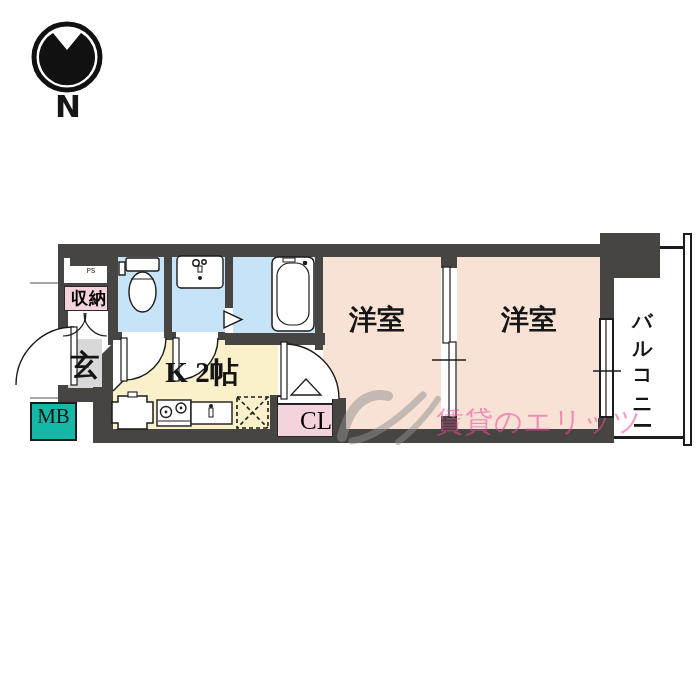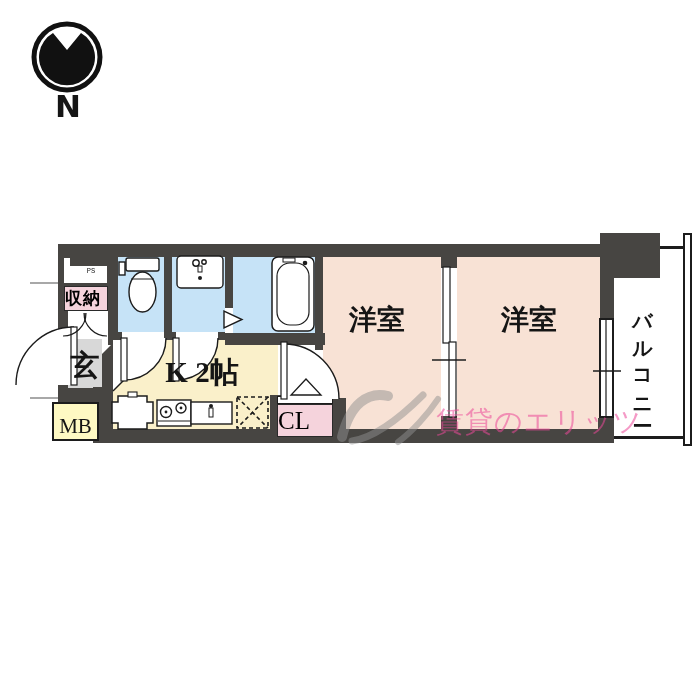--- a/index.html
+++ b/index.html
@@ -4,21 +4,21 @@
 <style>
   html,body{margin:0;padding:0;background:#ffffff;}
   #stage{position:relative;width:700px;height:700px;background:#ffffff;overflow:hidden;
          font-family:"Liberation Serif","DejaVu Serif",serif;}
   .abs{position:absolute;}
   .w{position:absolute;background:#474542;}
   .fill{position:absolute;}
   .lbl{position:absolute;color:#151515;text-align:center;}
   svg{display:block;}
   .pinkbox{background:#f5d3dc;border:1px solid #2a2a2a;box-sizing:border-box;
-           display:flex;align-items:center;justify-content:flex-start;}
+           display:flex;align-items:center;justify-content:flex-end;}
   .overlay-svg{position:absolute;left:0;top:0;pointer-events:none;}
 </style>
 </head>
 <body>
 
 <div id="stage">
 
   <div class="abs" style="left:24px;top:14px;width:88px;height:84px;">
     <svg width="88" height="84" viewBox="0 0 88 84">
       <circle cx="43" cy="43" r="33" fill="#ffffff" stroke="#111111" stroke-width="5"></circle>
@@ -66,21 +66,21 @@
 
   <div class="fill" style="left:683px;top:233px;width:9px;height:213px;background:#ffffff;border:2px solid #1c1c1c;box-sizing:border-box;"></div>
   <div class="fill" style="left:660px;top:246px;width:24px;height:3px;background:#1c1c1c;"></div>
   <div class="fill" style="left:614px;top:436px;width:70px;height:3px;background:#1c1c1c;"></div>
 
   <div class="fill" style="left:30px;top:282px;width:28px;height:2px;background:#a8a8a8;"></div>
   <div class="fill" style="left:30px;top:397px;width:28px;height:2px;background:#a8a8a8;"></div>
 
   <div class="fill" style="left:599px;top:318px;width:15px;height:100px;background:#ffffff;border:2px solid #1c1c1c;box-sizing:border-box;"></div>
 
-  <div class="fill" style="left:52px;top:402px;width:47px;height:39px;background:#fef9c3;border:2px solid #1c1c1c;box-sizing:border-box;display:flex;align-items:flex-end;justify-content:center;">
+  <div class="fill" style="left:30px;top:402px;width:47px;height:39px;background:#14b8a6;border:2px solid #1c1c1c;box-sizing:border-box;display:flex;align-items:flex-start;justify-content:center;">
     <span class="lbl" style="position:static;font-size:21px;">MB</span>
   </div>
 
   <div class="fill" style="left:277px;top:396px;width:56px;height:8px;background:#ffffff;border:1px solid #1c1c1c;box-sizing:border-box;"></div>
   <div class="pinkbox abs" style="left:277px;top:404px;width:56px;height:33px;">
     <span style="font-size:25px;font-weight:400;">CL</span>
   </div>
 
   <div class="pinkbox abs" style="left:64px;top:286px;width:44px;height:25px;">
     <span style="font-size:17px;font-weight:600;letter-spacing:1px;">収納</span>

